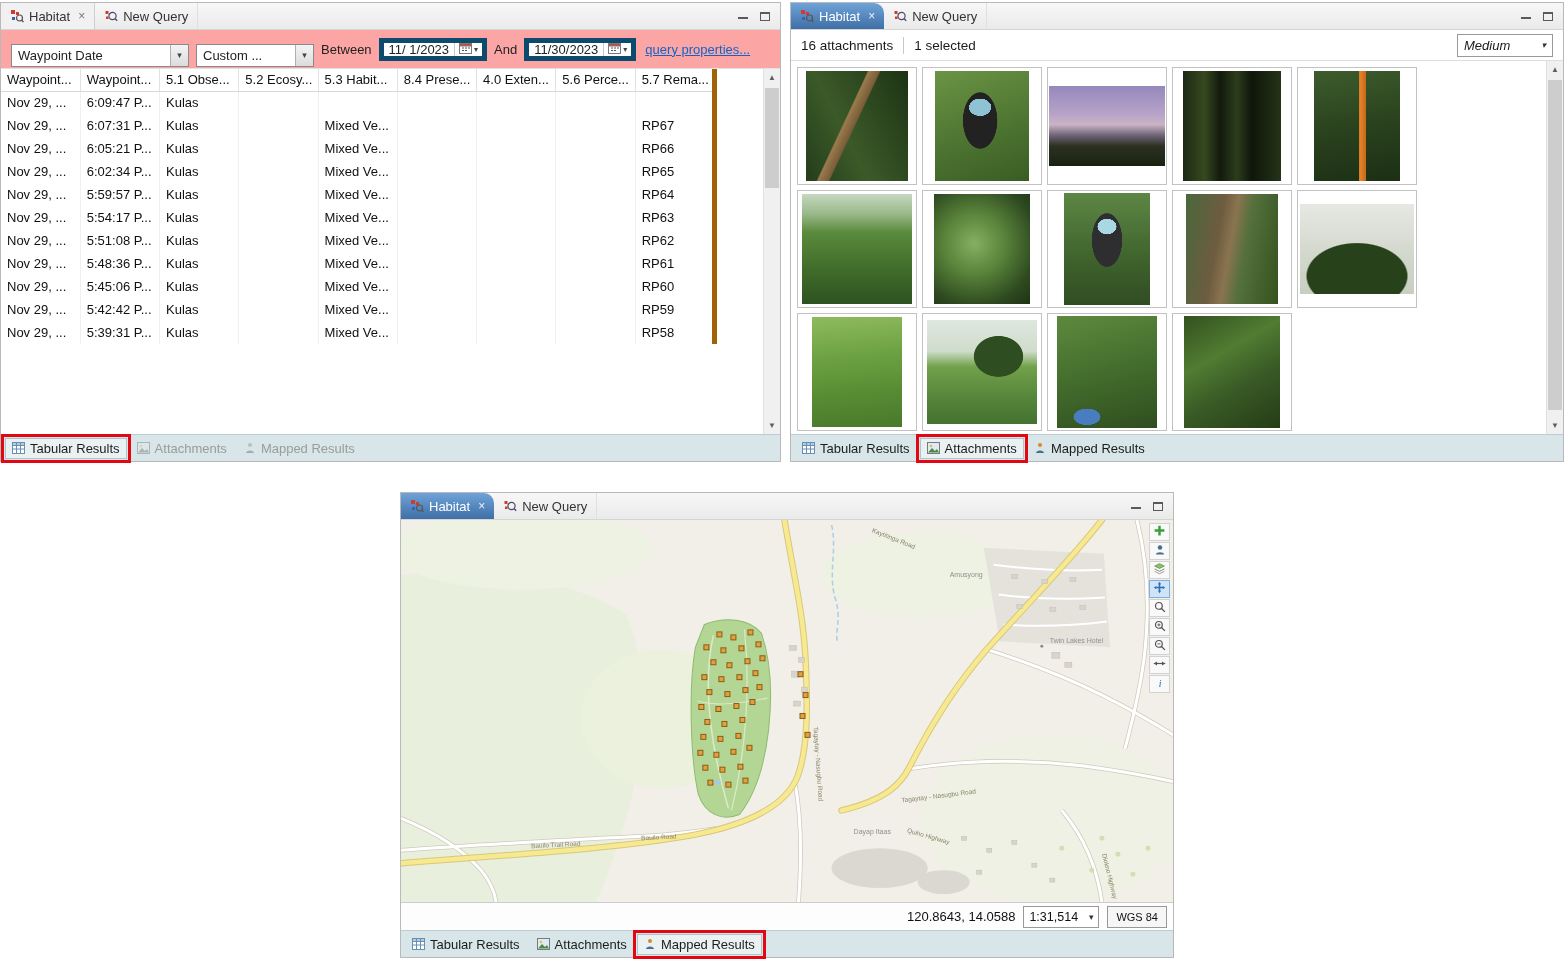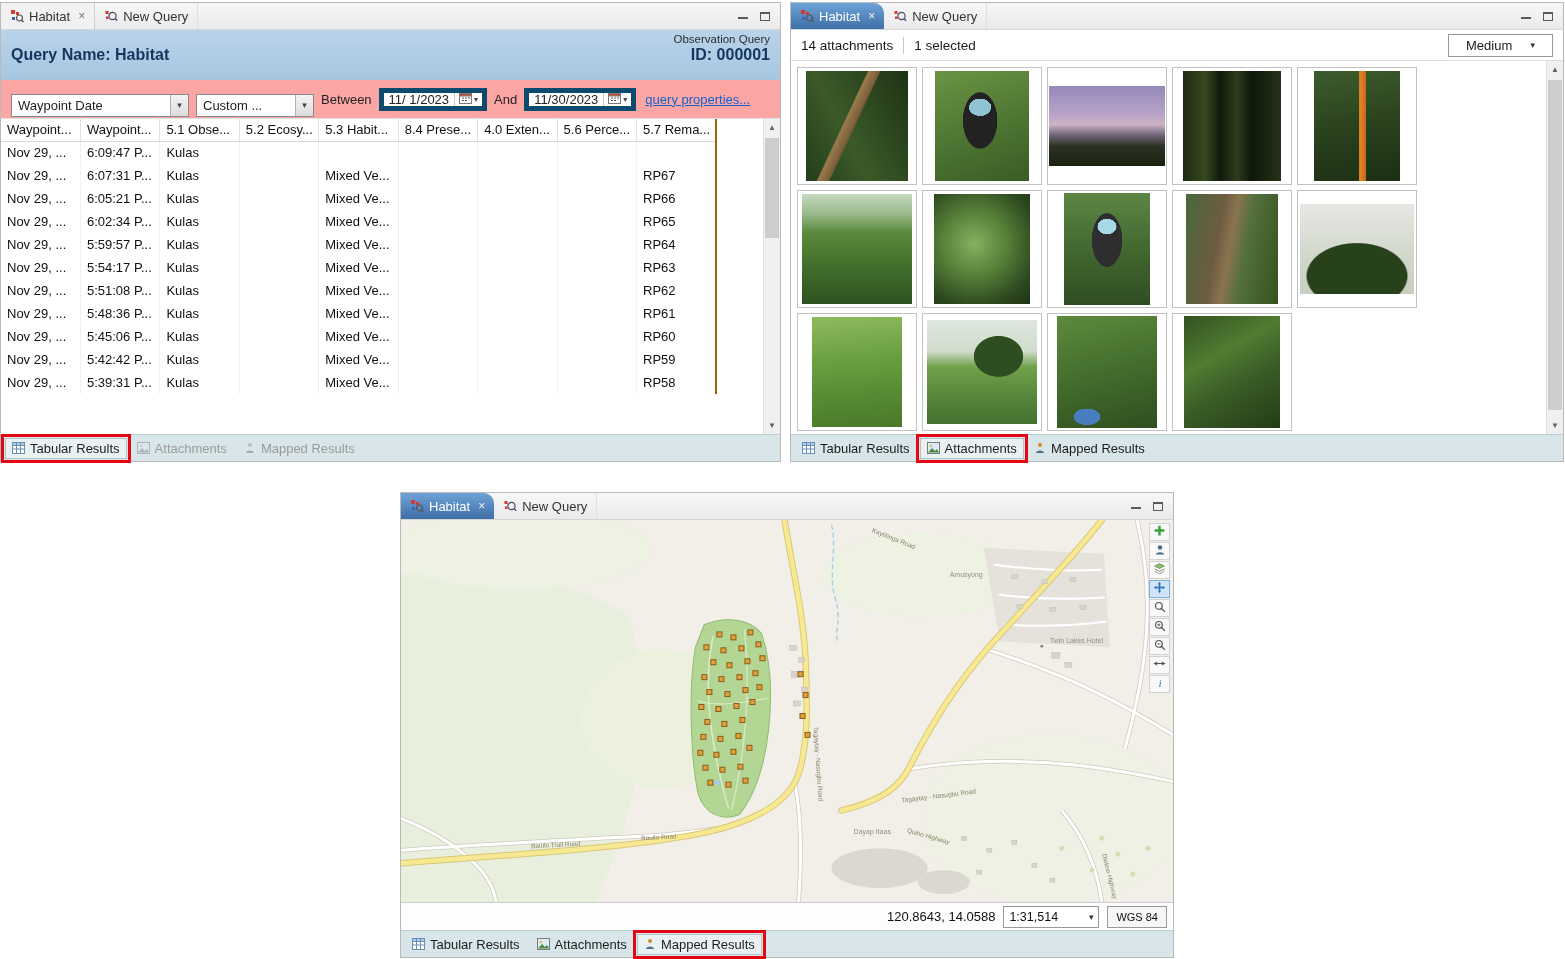--- a/index.html
+++ b/index.html
@@ -51,21 +51,21 @@
   .mini-arrow { font-size:8px; color:#444; }
   .qprops { color:#1464c8; font-size:13px; margin-left:2px; text-decoration:underline; }
 
   .statsbar { flex:0 0 26px; display:flex; align-items:center; gap:14px;
     padding:0 10px; font-size:13.5px; color:#1a1a1a; }
   .vdiv { width:1px; height:15px; background:#999; }
 
   .tablewrap { flex:1; position:relative; background:#fff; overflow:hidden;
     border-top:1px solid #e2e2e2; }
   table.rtable { border-collapse:collapse; table-layout:fixed; width:716px;
-    font-size:13px; color:#111; border-right:2px solid #a16207; }
+    font-size:13px; color:#111; border-right:5px solid #a16207; }
   .rtable th { font-weight:normal; text-align:left; padding:3px 6px; height:22px;
     border-right:1px solid #e2e2e2; border-bottom:1px solid #d8d8d8; background:#fff;
     white-space:nowrap; overflow:hidden; }
   .rtable td { padding:3px 6px; height:23px; border-right:1px solid #edf1f4;
     white-space:nowrap; overflow:hidden; }
 
   .vscroll { position:absolute; top:0; right:0; bottom:0; width:17px; background:#f0f0f0;
     border-left:1px solid #e0e0e0; }
   .sarrow { height:17px; display:flex; align-items:center; justify-content:center;
     font-size:8px; color:#606060; }
@@ -81,23 +81,23 @@
   .result-tab.disabled { color:#9b9b9b; }
   .result-tab.disabled svg { opacity:.45; filter:grayscale(1); }
   .result-tab.highlighted { outline:3px solid #e30613; outline-offset:1px; }
   .ricon { display:flex; align-items:center; }
 
   
   .attachbar { flex:0 0 31px; display:flex; align-items:center; gap:10px; padding:0 10px;
     font-size:13.5px; color:#1a1a1a; border-bottom:1px solid #ddd; background:#fff; }
   .attachbar .sep { width:1px; height:17px; background:#c8c8c8; }
   .attachbar .spacer { flex:1; }
-  .size-combo { width:105px; height:23px; border:1px solid #999; background:#fff;
-    display:flex; align-items:center; justify-content:space-between; padding:0 17px;
-    font-size:13px; }
+  .size-combo { width:96px; height:23px; border:1px solid #999; background:#fff;
+    display:flex; align-items:center; justify-content:space-between; padding:0 6px;
+    font-size:13px;font-style:italic; }
   .chev { font-size:9px; color:#333; }
 
   .thumb-area { flex:1; position:relative; background:#fff; overflow:hidden; }
   .thumb-grid { position:absolute; top:6px; left:6px; right:24px; display:flex;
     flex-wrap:wrap; gap:5px; align-content:flex-start; }
   .thumb-cell { width:120px; height:118px; border:1px solid #c2c2c2; background:#fff;
     display:flex; align-items:center; justify-content:center; }
 
   .t1{background:linear-gradient(115deg,rgba(0,0,0,0) 40%,#9a7b4d 41%,#7a5c38 48%,rgba(0,0,0,0) 49%),linear-gradient(63deg,#243d1c,#3b5a28 40%,#1d3315);}
   .t2{background:radial-gradient(ellipse 18% 12% at 48% 33%,#8fc3d3 65%,rgba(0,0,0,0) 66%),radial-gradient(ellipse 30% 42% at 48% 45%,#222 60%,rgba(0,0,0,0) 62%),linear-gradient(160deg,#6a9444,#4b7230 60%,#3a5c24);}
@@ -122,21 +122,21 @@
   .map-tool { width:21px; height:18px; background:rgba(250,250,250,.94);
     border:1px solid #d2d2d2; display:flex; align-items:center; justify-content:center; }
   .map-tool.active { background:#cfe4f7; border-color:#7fb0dc; }
   .maplabel.place { font-size:7px; fill:#8f8f8f; }
   .maplabel.road { font-size:6.5px; fill:#8a8468; }
   .wp { fill:#e2a23b; stroke:#8a5a1a; stroke-width:1; }
 
   .map-status { flex:0 0 28px; background:#fdfdfd; border-top:1px solid #ccc;
     display:flex; align-items:center; justify-content:flex-end; gap:8px; padding:0 6px;
     font-size:13px; color:#111; }
-  .scale-combo { width:96px; height:22px; border:1px solid #999; background:#fff;
+  .scale-combo { width:76px; height:22px; border:1px solid #999; background:#fff;
     display:flex; align-items:center; justify-content:space-between; padding:0 5px;
     font-size:12.5px; }
   .datum-box { height:22px; border:1px solid #999; background:#f6f6f6; display:flex;
     align-items:center; padding:0 8px; font-size:11px; }
 </style>
 </head>
 <body>
 
 <div class="panel" style="left:0;top:2px;width:781px;height:460px;">
   <div class="tabbar">
@@ -164,27 +164,20 @@
         </span>
       <span>New Query</span>
     </div>
     <div class="tabspacer"></div>
     <div class="winctls">
       <span class="glyph-min"></span>
       <span class="glyph-max"></span>
     </div>
   </div>
 
-  <div class="query-header">
-    <div class="qtype">Observation Query</div>
-    <div class="qrow">
-      <div class="qname">Query Name: Habitat</div>
-      <div class="qid">ID: 000001</div>
-    </div>
-  </div>
 
   <div class="filterbar">
     <div class="combo w178">
       <span>Waypoint Date</span>
       <span class="arrowbtn">▾</span>
     </div>
     <div class="combo w118">
       <span>Custom ...</span>
       <span class="arrowbtn">▾</span>
     </div>
@@ -422,21 +415,21 @@
       <span>New Query</span>
     </div>
     <div class="tabspacer"></div>
     <div class="winctls">
       <span class="glyph-min"></span>
       <span class="glyph-max"></span>
     </div>
   </div>
 
   <div class="attachbar">
-    <span>14 attachments</span>
+    <span>16 attachments</span>
     <span class="sep"></span>
     <span>1 selected</span>
     <span class="spacer"></span>
     <div class="size-combo">
       <span>Medium</span>
       <span class="chev">▾</span>
     </div>
   </div>
 
   <div class="thumb-area">

